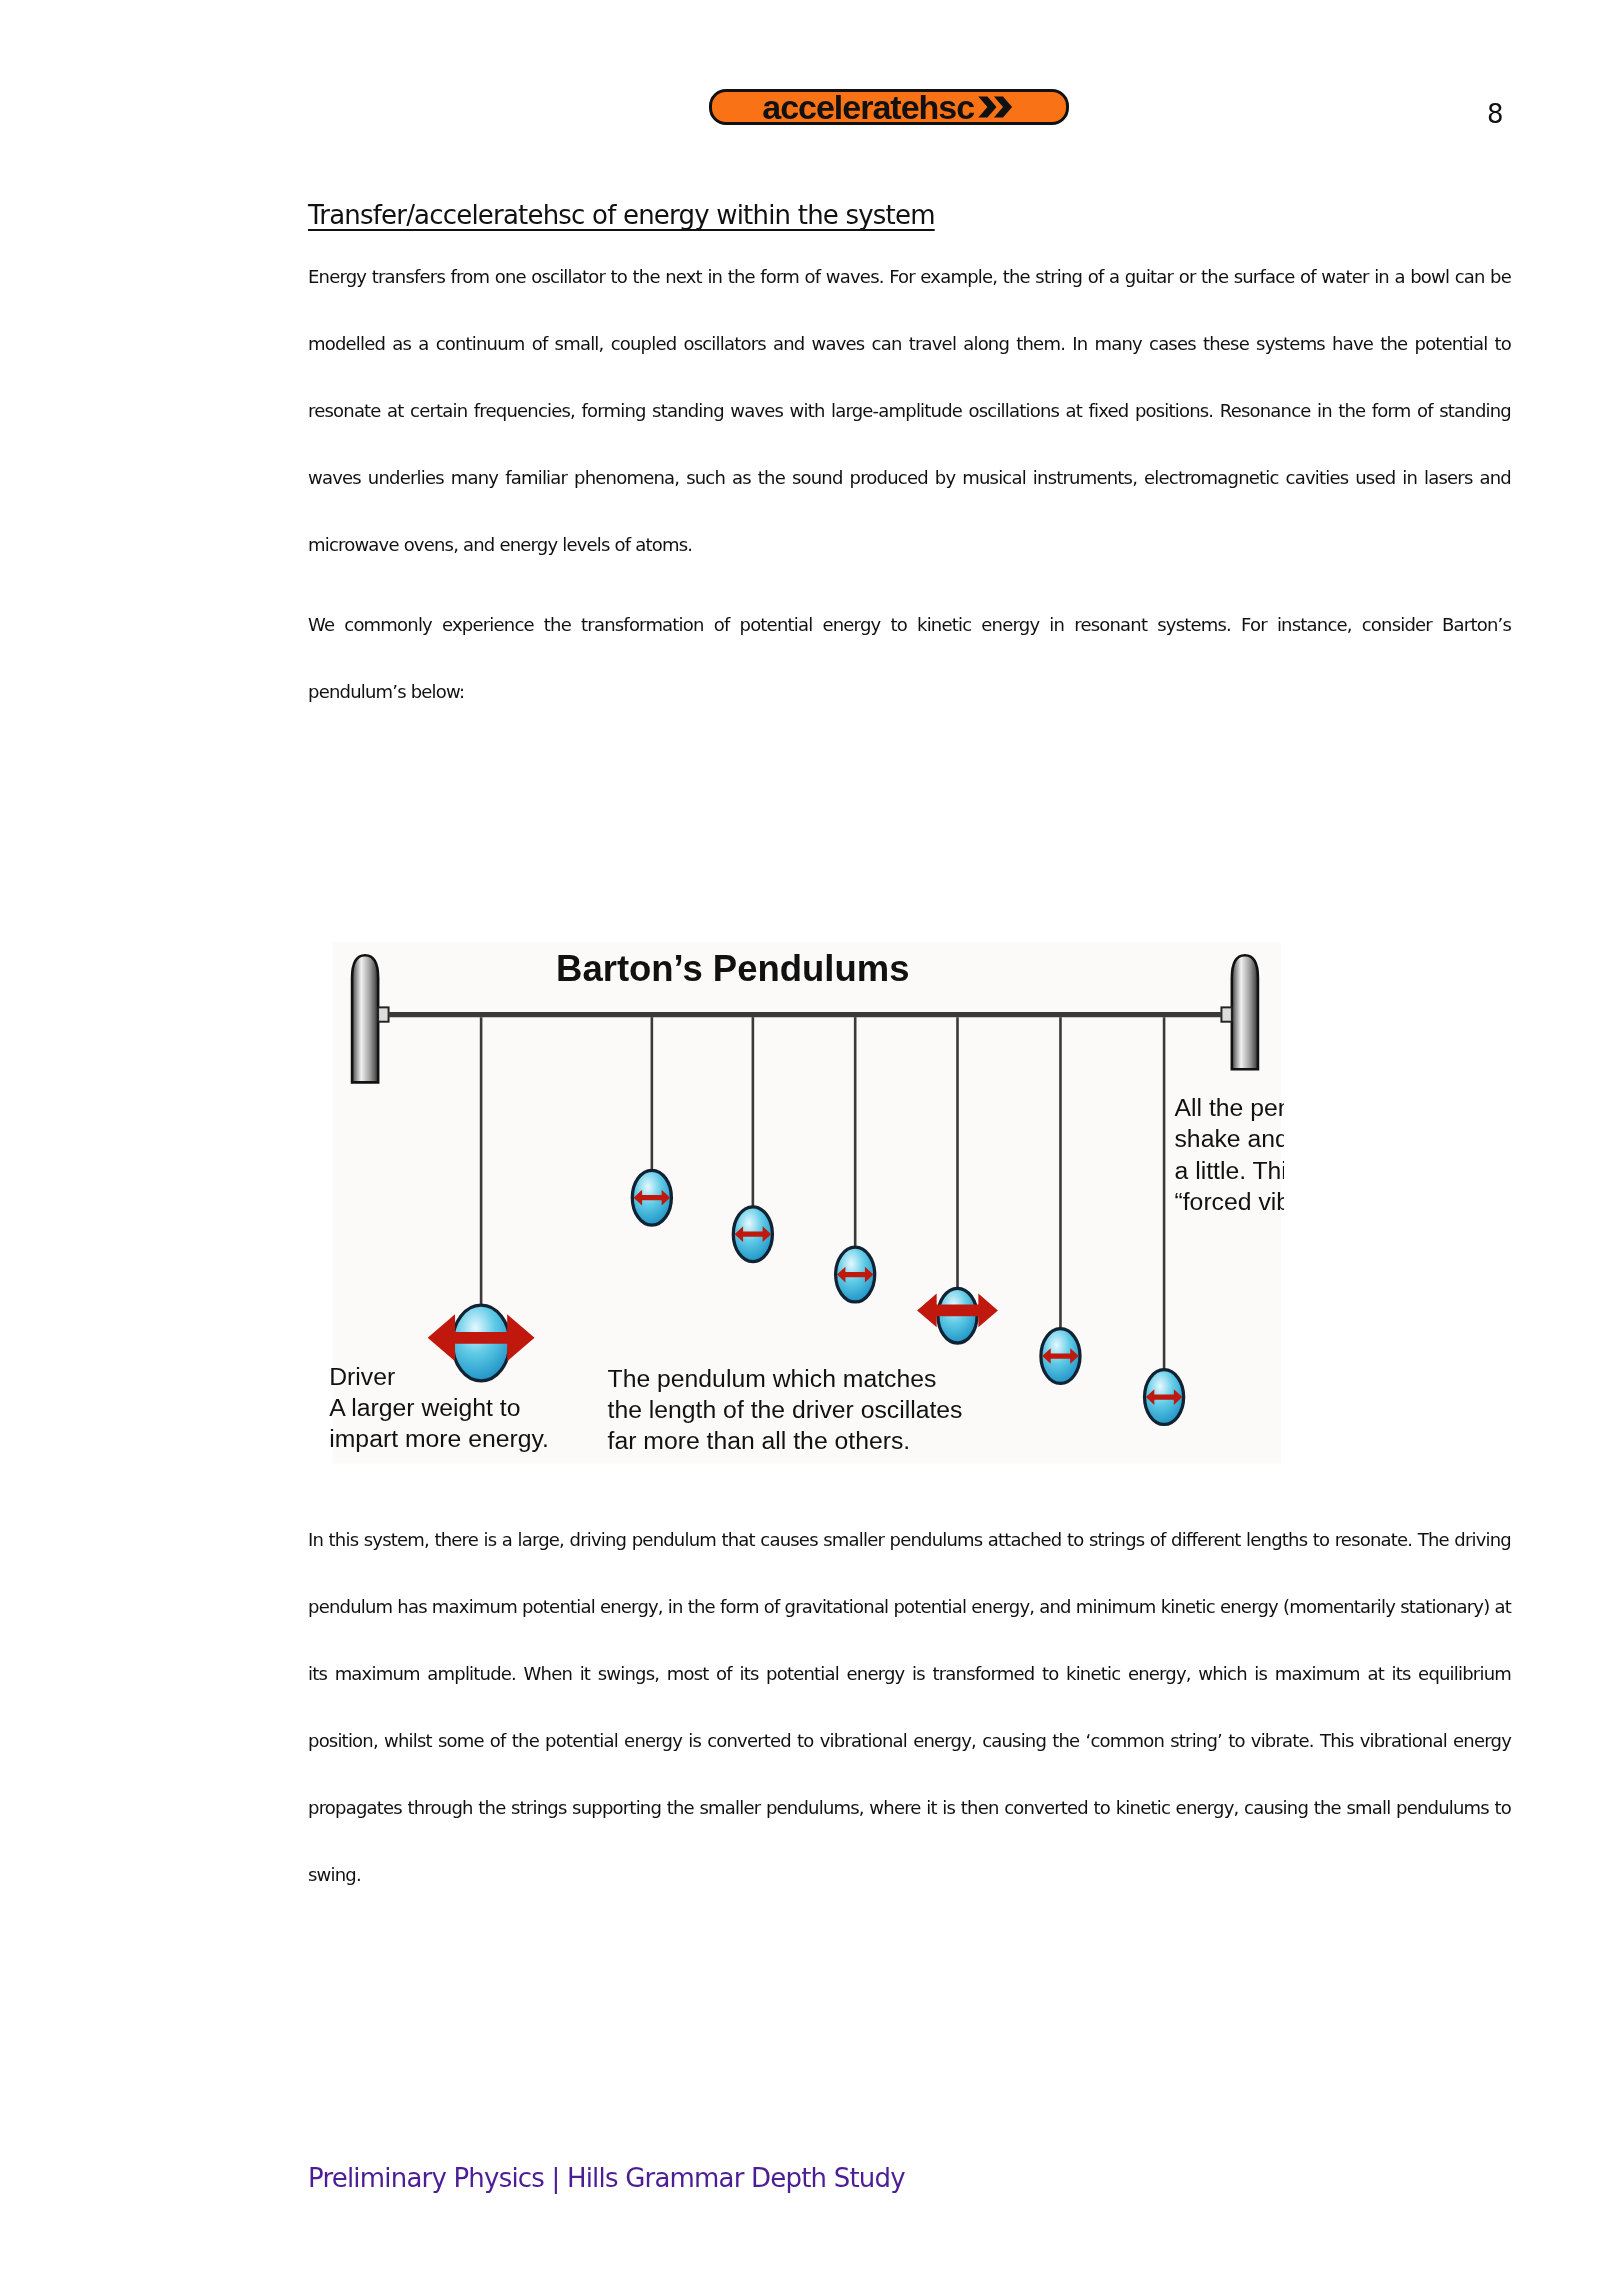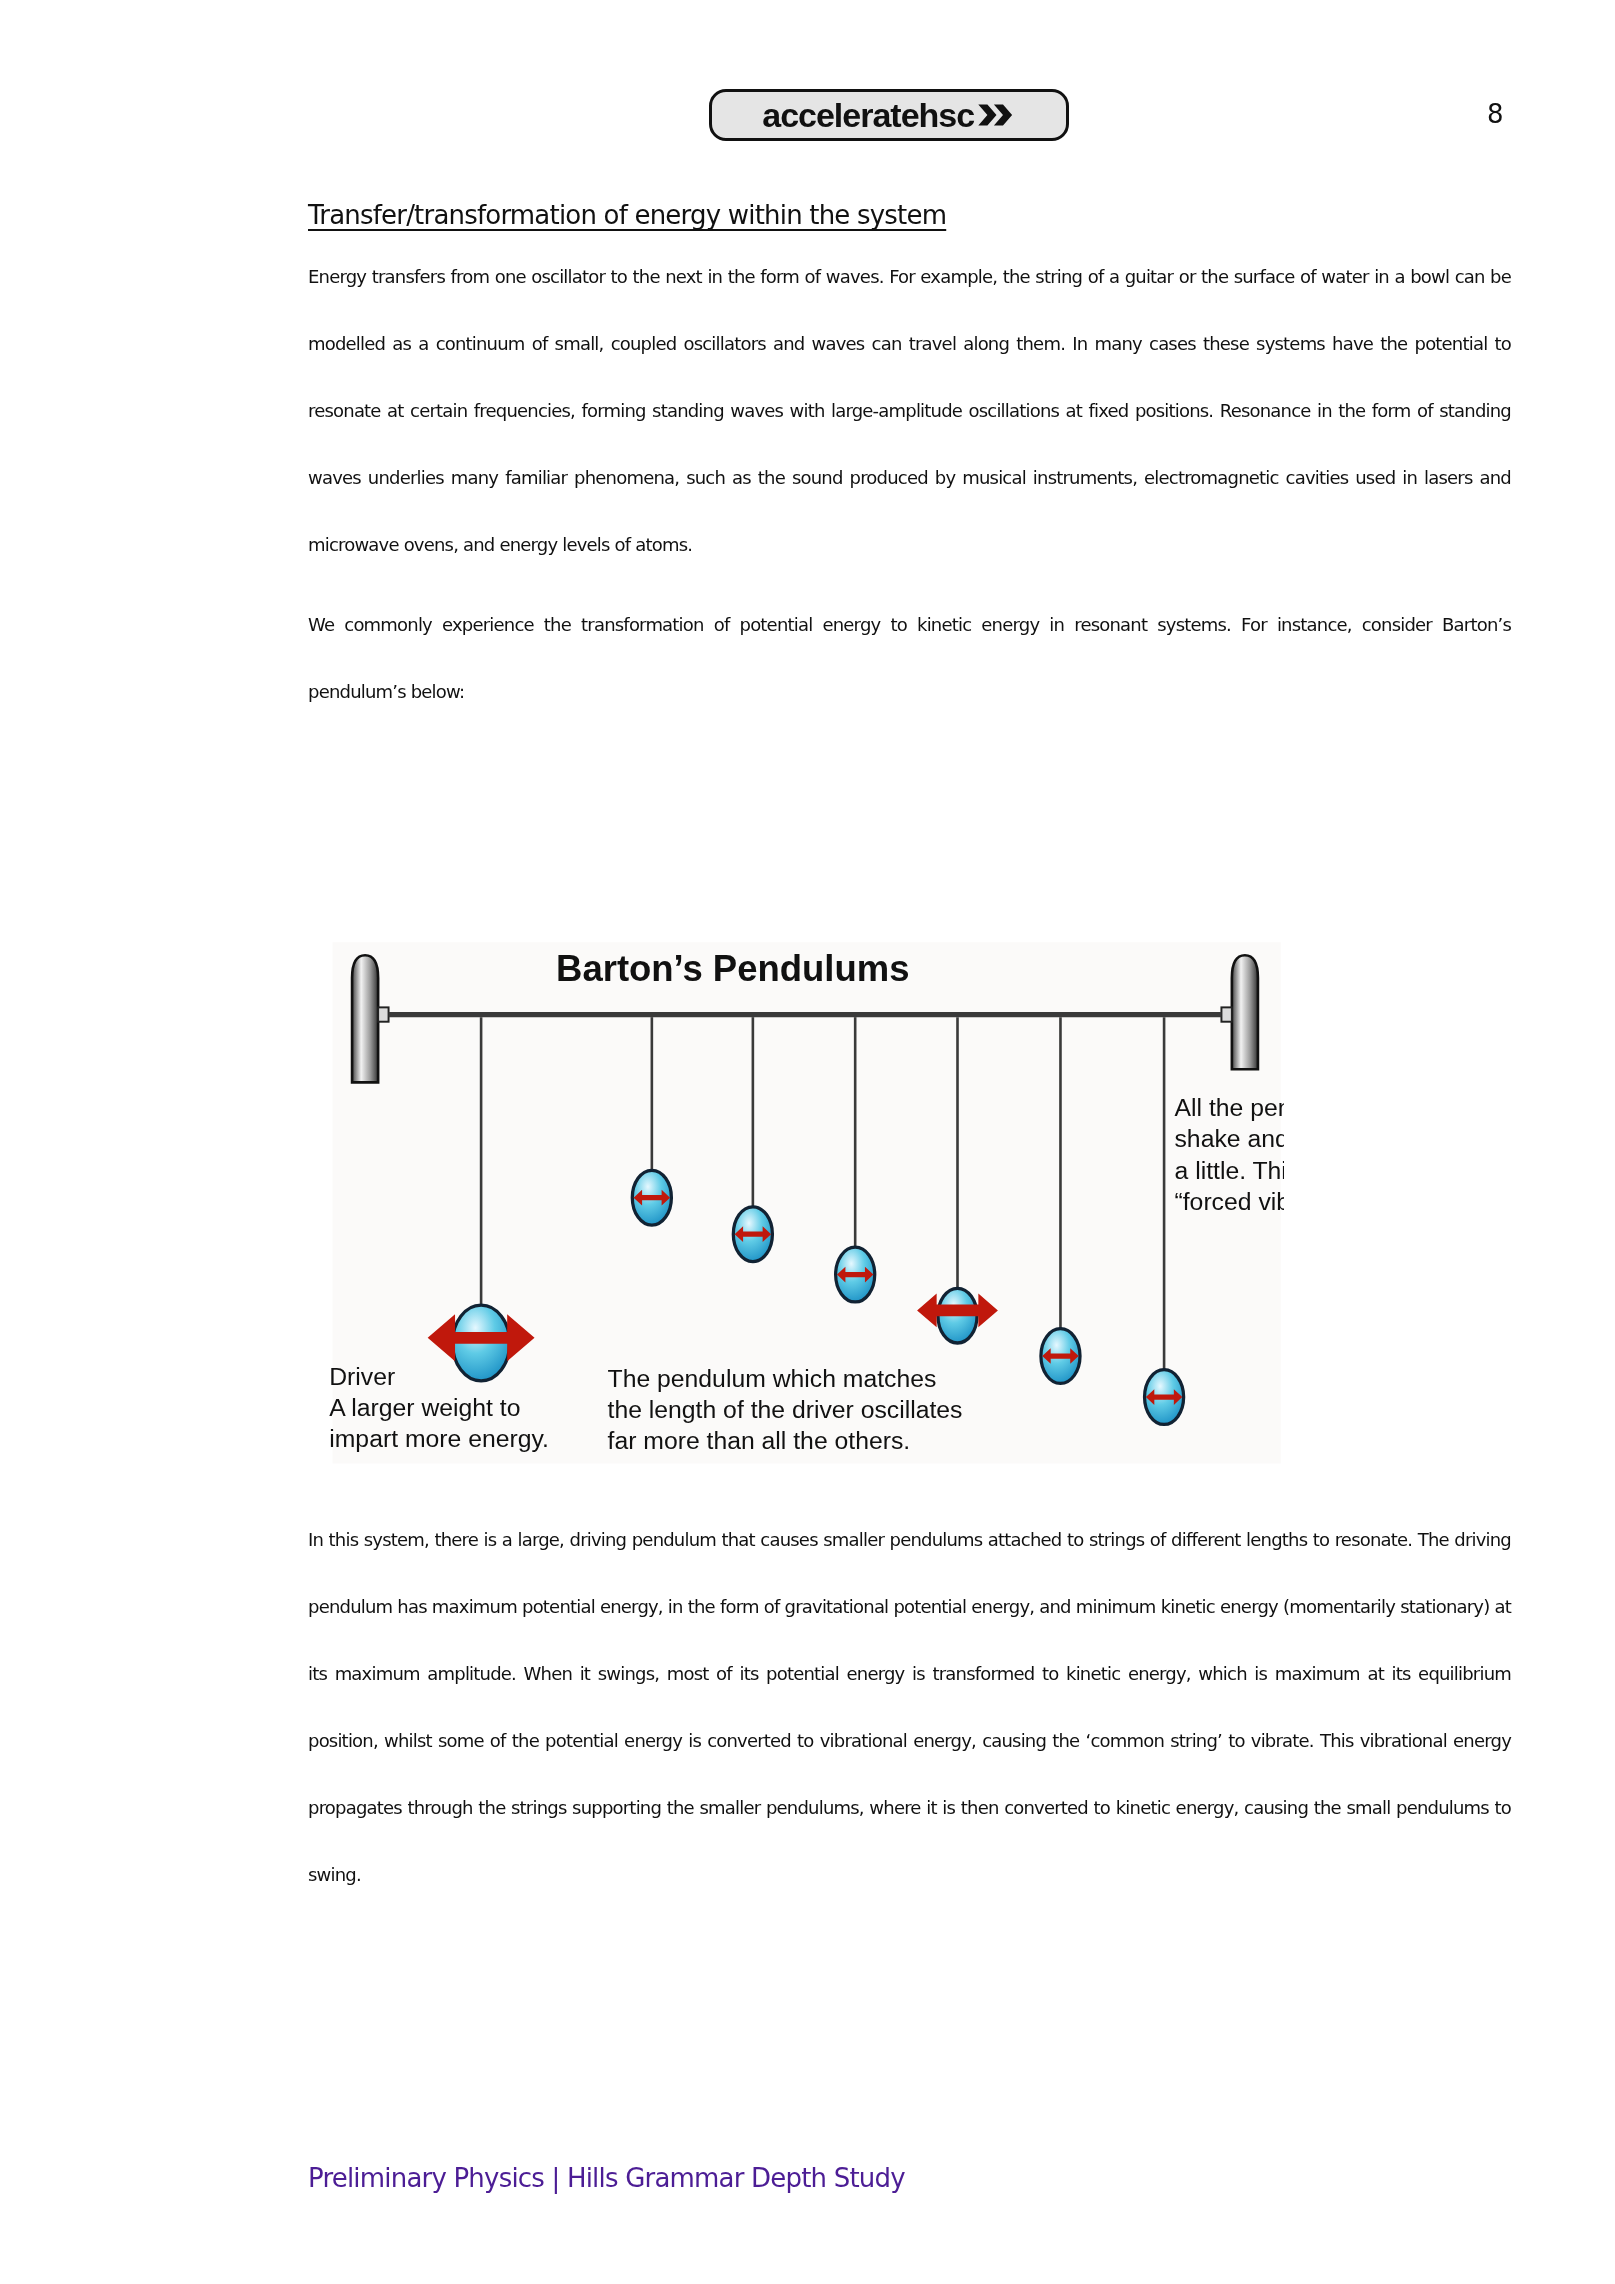--- a/index.html
+++ b/index.html
@@ -1,22 +1,22 @@
 <!DOCTYPE html>
 <html style="font-size:10.4px"><head>
 <meta charset="utf-8">
 <style>
   html, body { margin: 0; padding: 0; background: #ffffff; }
   body {
     width: 1616px; height: 2284px; position: relative; overflow: hidden;
     font-family: "DejaVu Sans", sans-serif; color: #111;
   }
   .logo-box {
-    position: absolute; left: 709px; top: 89px; width: 360px; height: 52px;
-    background: #e5e5e5; border: 3.3px solid #111; border-radius: 17px;
+    position: absolute; left: 709px; top: 89px; width: 360px; height: 36px;
+    background: #f97316; border: 3.3px solid #111; border-radius: 17px;
     box-sizing: border-box; display: flex; align-items: center; justify-content: center;
   }
   .logo-text {
     font-family: "Liberation Sans", sans-serif; font-weight: bold;
     font-size: 34px; letter-spacing: -1px; color: #111;
     display: flex; align-items: center;
   }
   .logo-chevrons { display: inline-flex; margin-left: 2.6px; }
   .page-number {
     position: absolute; left: 1487px; top: 99px; font-size: 26px;
@@ -59,21 +59,21 @@
       <svg width="39" height="26" viewBox="0 0 60 40">
         <polygon points="2,4 16,4 30,20 16,36 2,36 16,20" fill="#111"></polygon>
         <polygon points="26,4 40,4 54,20 40,36 26,36 40,20" fill="#111"></polygon>
       </svg>
     </span>
   </span>
 </div>
 <div class="page-number">8</div>
 
 <div class="content">
-  <h2 class="section-heading">Transfer/transformation of energy within the system</h2>
+  <h2 class="section-heading">Transfer/acceleratehsc of energy within the system</h2>
   <p class="para" id="p1">Energy transfers from one oscillator to the next in the form of waves. For example, the string of a guitar or the surface of water in a bowl can be modelled as a continuum of small, coupled oscillators and waves can travel along them. In many cases these systems have the potential to resonate at certain frequencies, forming standing waves with large-amplitude oscillations at fixed positions. Resonance in the form of standing waves underlies many familiar phenomena, such as the sound produced by musical instruments, electromagnetic cavities used in lasers and microwave ovens, and energy levels of atoms.</p>
   <p class="para" id="p2">We commonly experience the transformation of potential energy to kinetic energy in resonant systems. For instance, consider Barton’s pendulum’s below:</p>
 </div>
 
 <div class="figure">
   <svg id="fig-svg" viewBox="0 0 1470 825">
     <defs>
       <linearGradient id="postGrad" x1="0" x2="1" y1="0" y2="0">
         <stop offset="0" stop-color="#444"></stop>
         <stop offset="0.35" stop-color="#f2f2f2"></stop>

